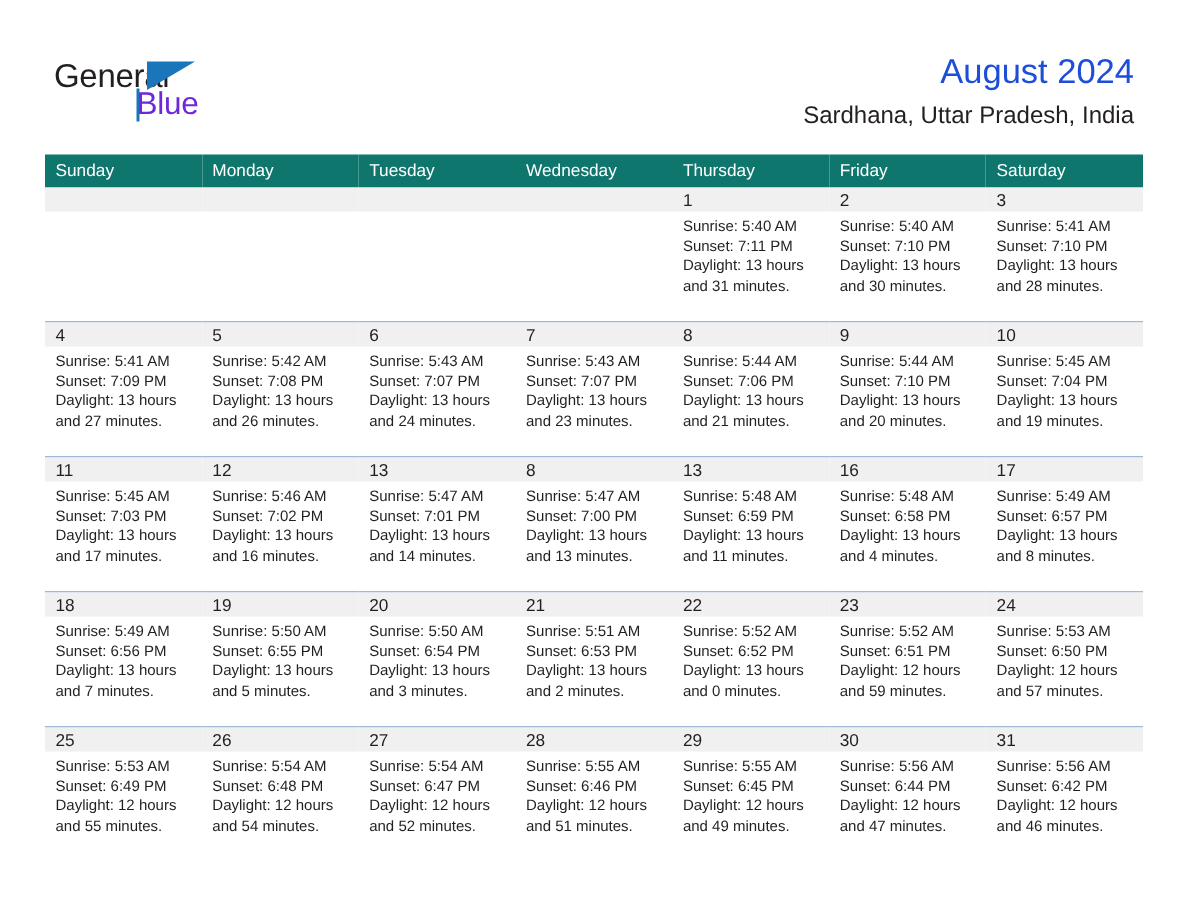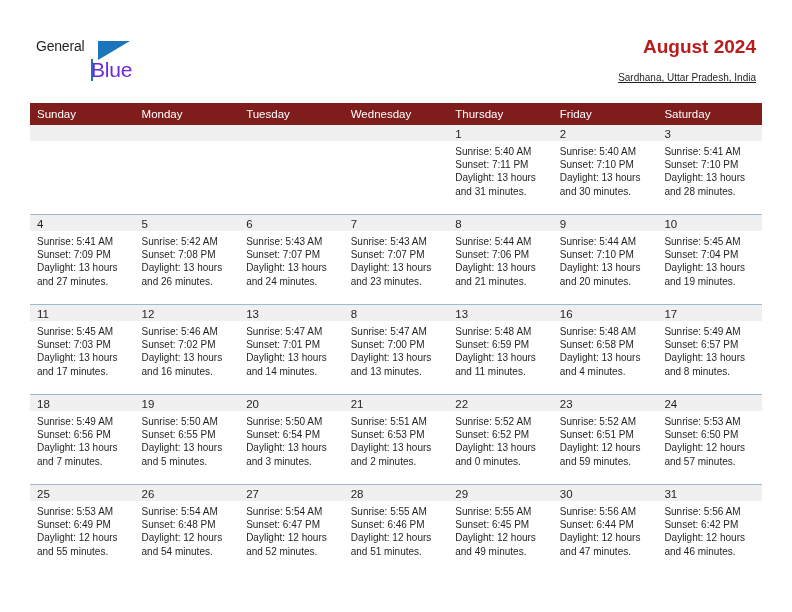--- a/index.html
+++ b/index.html
@@ -34,21 +34,21 @@
     position: absolute;
     left: 36px;
     top: 38px;
     width: 140px;
     height: 46px;
   }
   .logo-general {
     position: absolute;
     left: 0;
     top: 0;
-    font-size: 14px;
+    font-size: 22px;
     letter-spacing: -0.2px;
     color: #231f20;
     font-family: "Liberation Sans", sans-serif;
   }
   .logo-triangle {
     position: absolute;
     left: 62px;
     top: 3px;
     width: 0;
     height: 0;
@@ -74,49 +74,48 @@
     background: #1b75bb;
   }
 
   .title-block {
     position: absolute;
     right: 36px;
     top: 30px;
     text-align: right;
   }
   .cal-title {
-    font-size: 19px;
-    font-weight: bold;
-    color: #b91c1c;
+    font-size: 23px;
+    font-weight: normal;
+    color: #1d4ed8;
     line-height: 34px;
     white-space: nowrap;
   }
   .cal-subtitle {
-    font-size: 10px;
+    font-size: 16px;
     color: #231f20;
     line-height: 20px;
     margin-top: 4px;
     white-space: nowrap;
-    text-decoration: underline;
   }
 
   
   .calendar {
     position: absolute;
     left: 30px;
     top: 103px;
     width: 732px;
   }
   table.cal {
     width: 732px;
     border-collapse: collapse;
     table-layout: fixed;
   }
   table.cal th {
-    background: #7f1d1d;
+    background: #0f766e;
     color: #ffffff;
     font-weight: normal;
     font-size: 11.5px;
     text-align: left;
     padding: 5px 0 5px 7px;
     height: 12px;
     border: none;
   }
   table.cal td {
     vertical-align: top;

